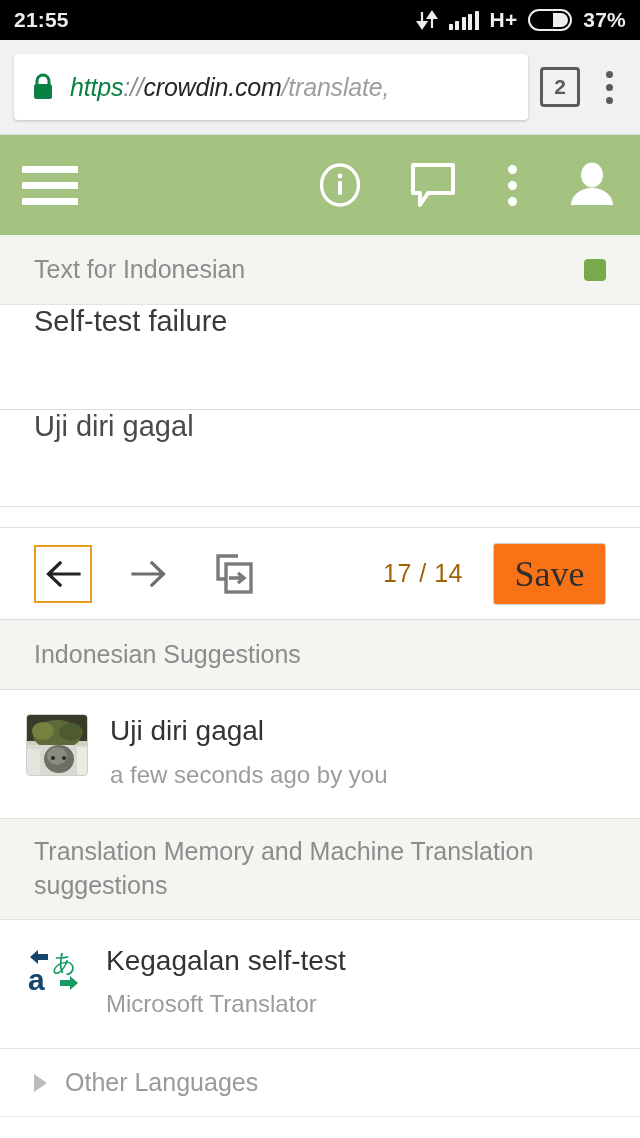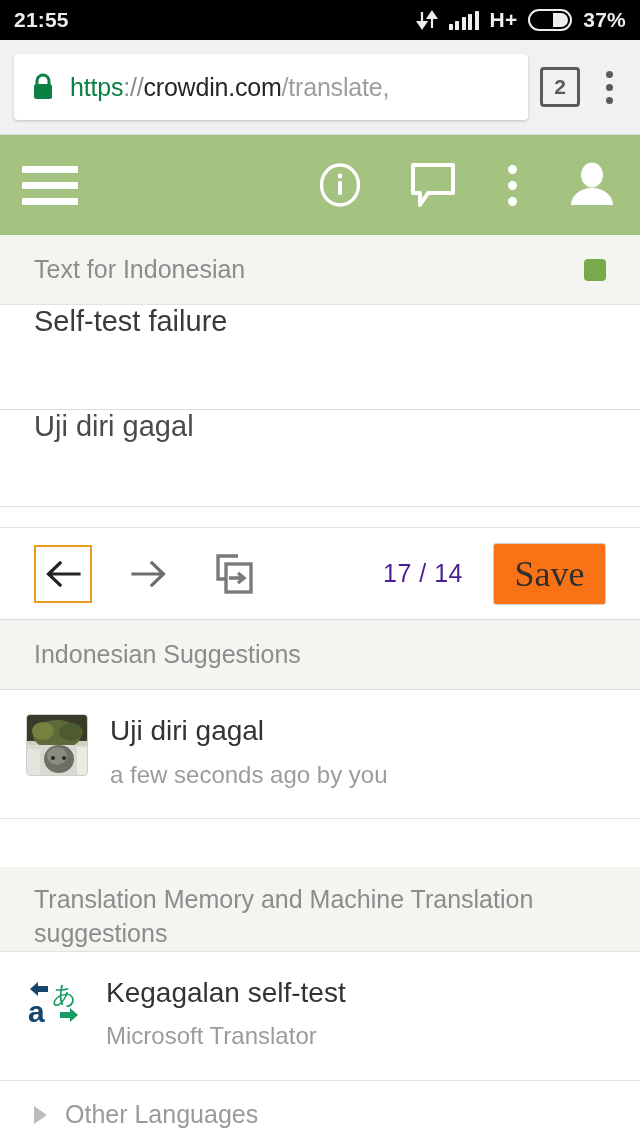--- a/index.html
+++ b/index.html
@@ -39,20 +39,21 @@
   .chrome{
     height:95px; background:#f1f1f1;
     display:flex; align-items:center; padding:0 14px; gap:12px;
     border-bottom:1px solid #d8d8d8;
   }
   .omnibox{
     flex:1; height:66px; background:#ffffff; border-radius:4px;
     display:flex; align-items:center; padding:0 16px; gap:14px;
     box-shadow:0 1px 3px rgba(0,0,0,.22);
     overflow:hidden;
+    font-style:italic;
   }
   .lock{ flex:0 0 auto; }
   .url{
     font-size:25px; white-space:nowrap; color:#3c3c3c;
     overflow:hidden; letter-spacing:-.2px;
   }
   .url .scheme{ color:#0b8043; }
   .url .sep{ color:#8a8a8a; }
   .url .host{ color:#262626; }
   .url .path{ color:#9e9e9e; }
@@ -84,21 +85,21 @@
   .section-head{
     background:#f4f4f0; padding:0 34px;
     height:70px; display:flex; align-items:center;
     border-bottom:1px solid #e2e2de;
     font-size:25px; color:#8c8c8c; font-weight:400;
   }
   .section-head .sh-label{ flex:1; }
   .status-sq{
     width:22px; height:22px; border-radius:4px; background:#78a94a; display:block;
   }
-  .section-head.tall{ height:auto; min-height:70px; padding-top:16px; line-height:1.35; display:block;margin-top:48px; }
+  .section-head.tall{ height:auto; min-height:70px; padding-top:16px; padding-bottom:16px; line-height:1.35; display:block; }
   .section-head.tall .sh-label{ display:block; }
 
   .row-text{
     padding:0 34px; display:flex; align-items:flex-start;
     border-bottom:1px solid #dcdcdc;
     font-size:29px; color:#3a3a3a;
   }
   .source-row{ height:105px; }
   .target-row{ height:97px; border-bottom:1px solid #e0e0e0; }
   .target-row .val{ color:#4a4a4a; }
@@ -110,21 +111,21 @@
     border-bottom:1px solid #dcdcdc; background:#fff; gap:0;
   }
   .nav-btn{
     width:58px; height:58px; display:flex; align-items:center; justify-content:center;
     background:transparent;
   }
   .nav-btn.focused{ border:2px solid #e89b1c; }
   .nav-gap{ width:28px; }
   .copy-btn{ width:60px; height:58px; display:flex; align-items:center; justify-content:center; margin-left:26px;}
   .tb-spacer{ flex:1; }
-  .counter{ font-size:25px; color:#4c1d95; margin-right:30px; letter-spacing:.5px; }
+  .counter{ font-size:25px; color:#a16207; margin-right:30px; letter-spacing:.5px; }
   .save-btn{
     min-width:113px; height:62px; border:1px solid #cfcfcf; background:#f97316;
     border-radius:3px; font-size:36px; color:#2f2f2f;
     display:flex; align-items:center; justify-content:center;
     font-family:Liberation Serif, serif;
   }
 
   
   .sugg{
     display:flex; padding:24px 34px 26px 26px; gap:22px;

